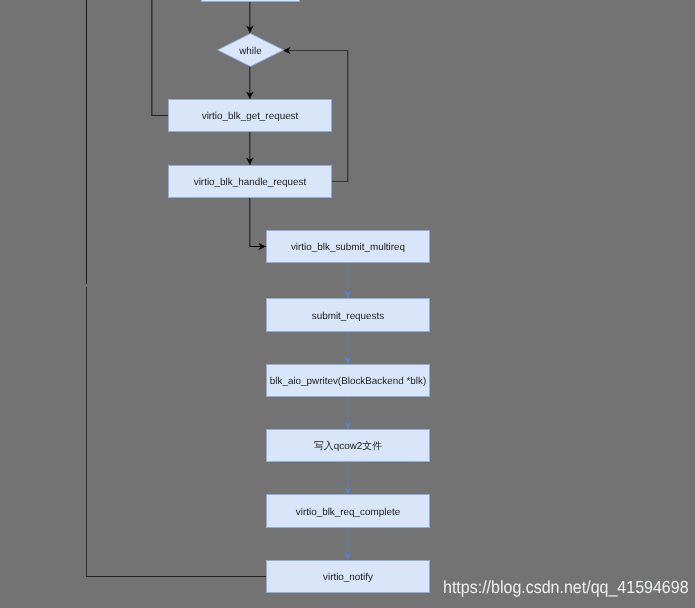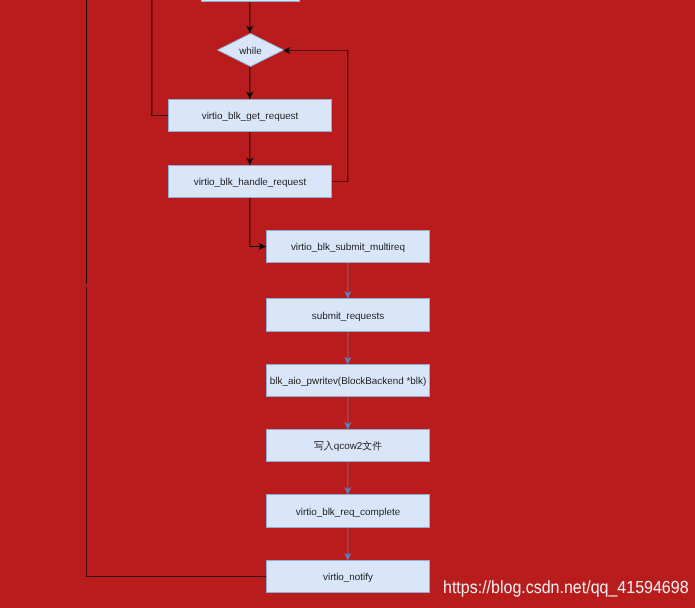--- a/index.html
+++ b/index.html
@@ -1,19 +1,19 @@
 <!DOCTYPE html>
 <html><head>
 <meta charset="utf-8">
 <style>
   html,body{margin:0;padding:0;}
   body{width:695px;height:608px;background:#ffffff;
        font-family:"Liberation Sans",sans-serif;overflow:hidden;
        -webkit-font-smoothing:antialiased;text-rendering:geometricPrecision;}
-  #stage{position:relative;width:695px;height:608px;background:#b91c1c;}
+  #stage{position:relative;width:695px;height:608px;background:#737373;}
   #flow{position:absolute;left:0;top:0;}
   .nodelabel{font-family:"Liberation Sans",sans-serif;font-size:9.9px;fill:#1a1a1a;
              text-anchor:middle;dominant-baseline:middle;}
   .wm{position:absolute;font-family:"Liberation Sans",sans-serif;font-size:16px;
       color:#eceef0;left:443px;top:578.5px;white-space:nowrap;
       transform:scaleY(1.1);transform-origin:left top;}
 </style>
 </head>
 <body>
 

